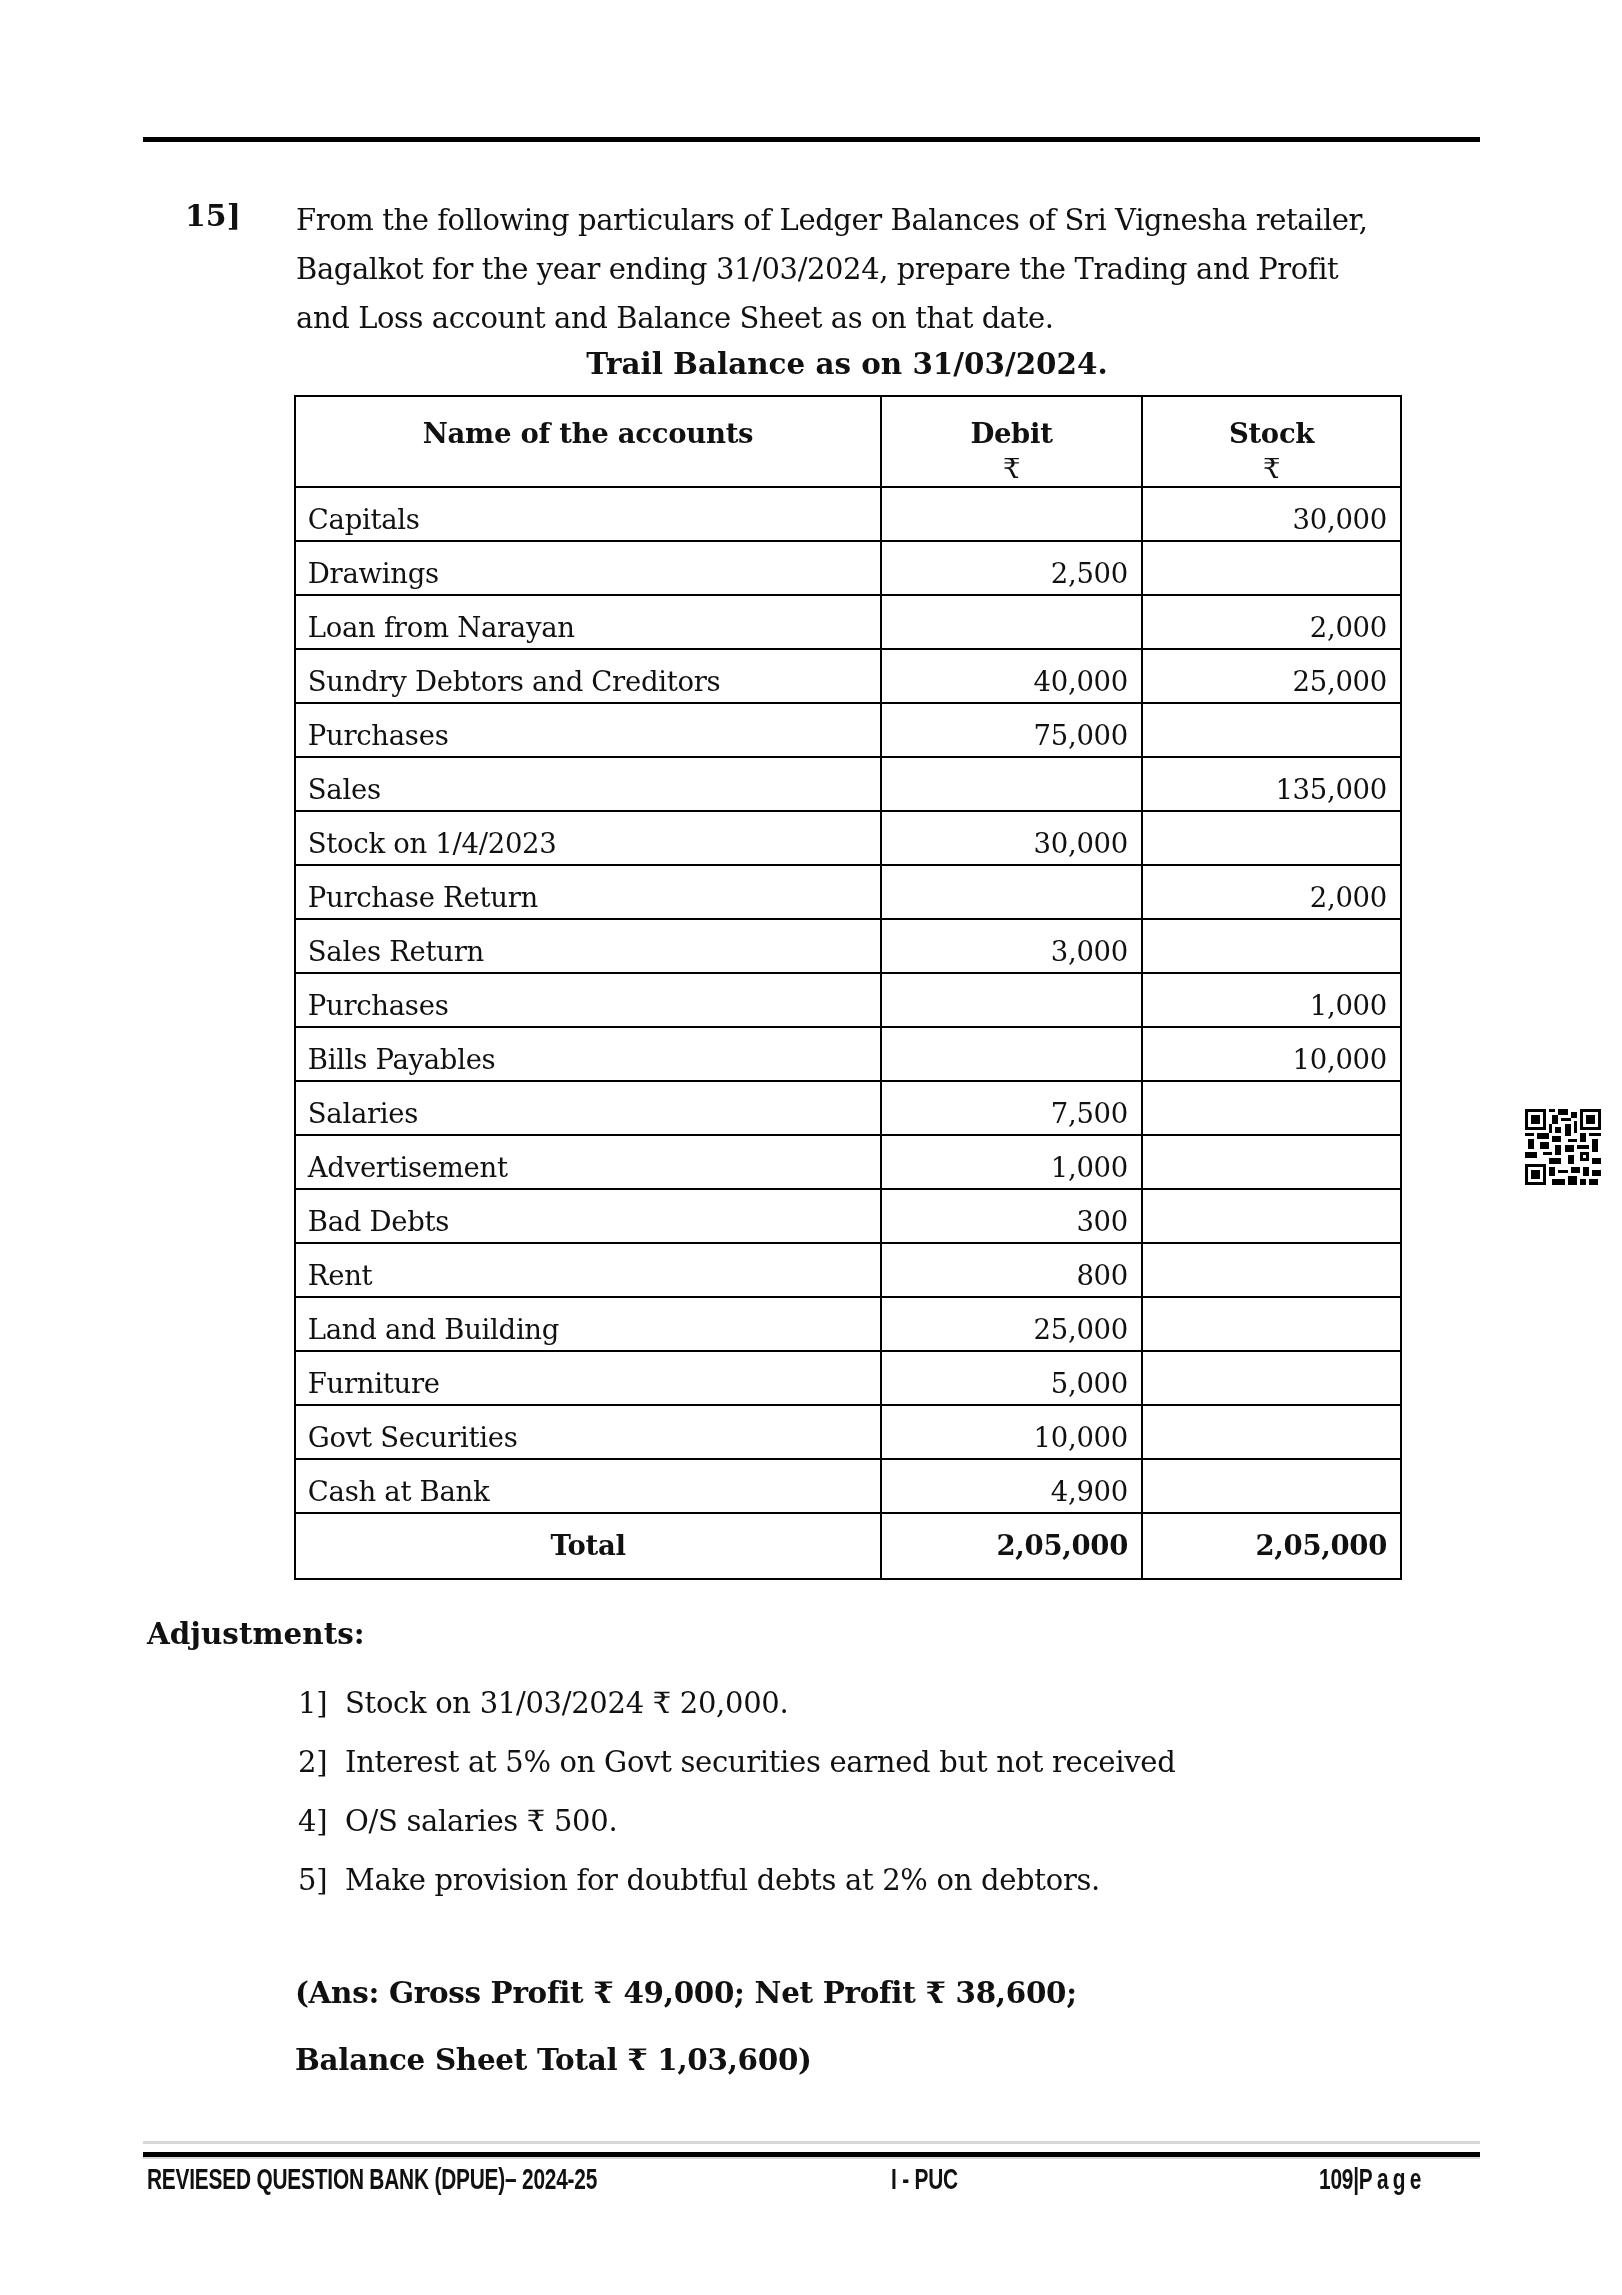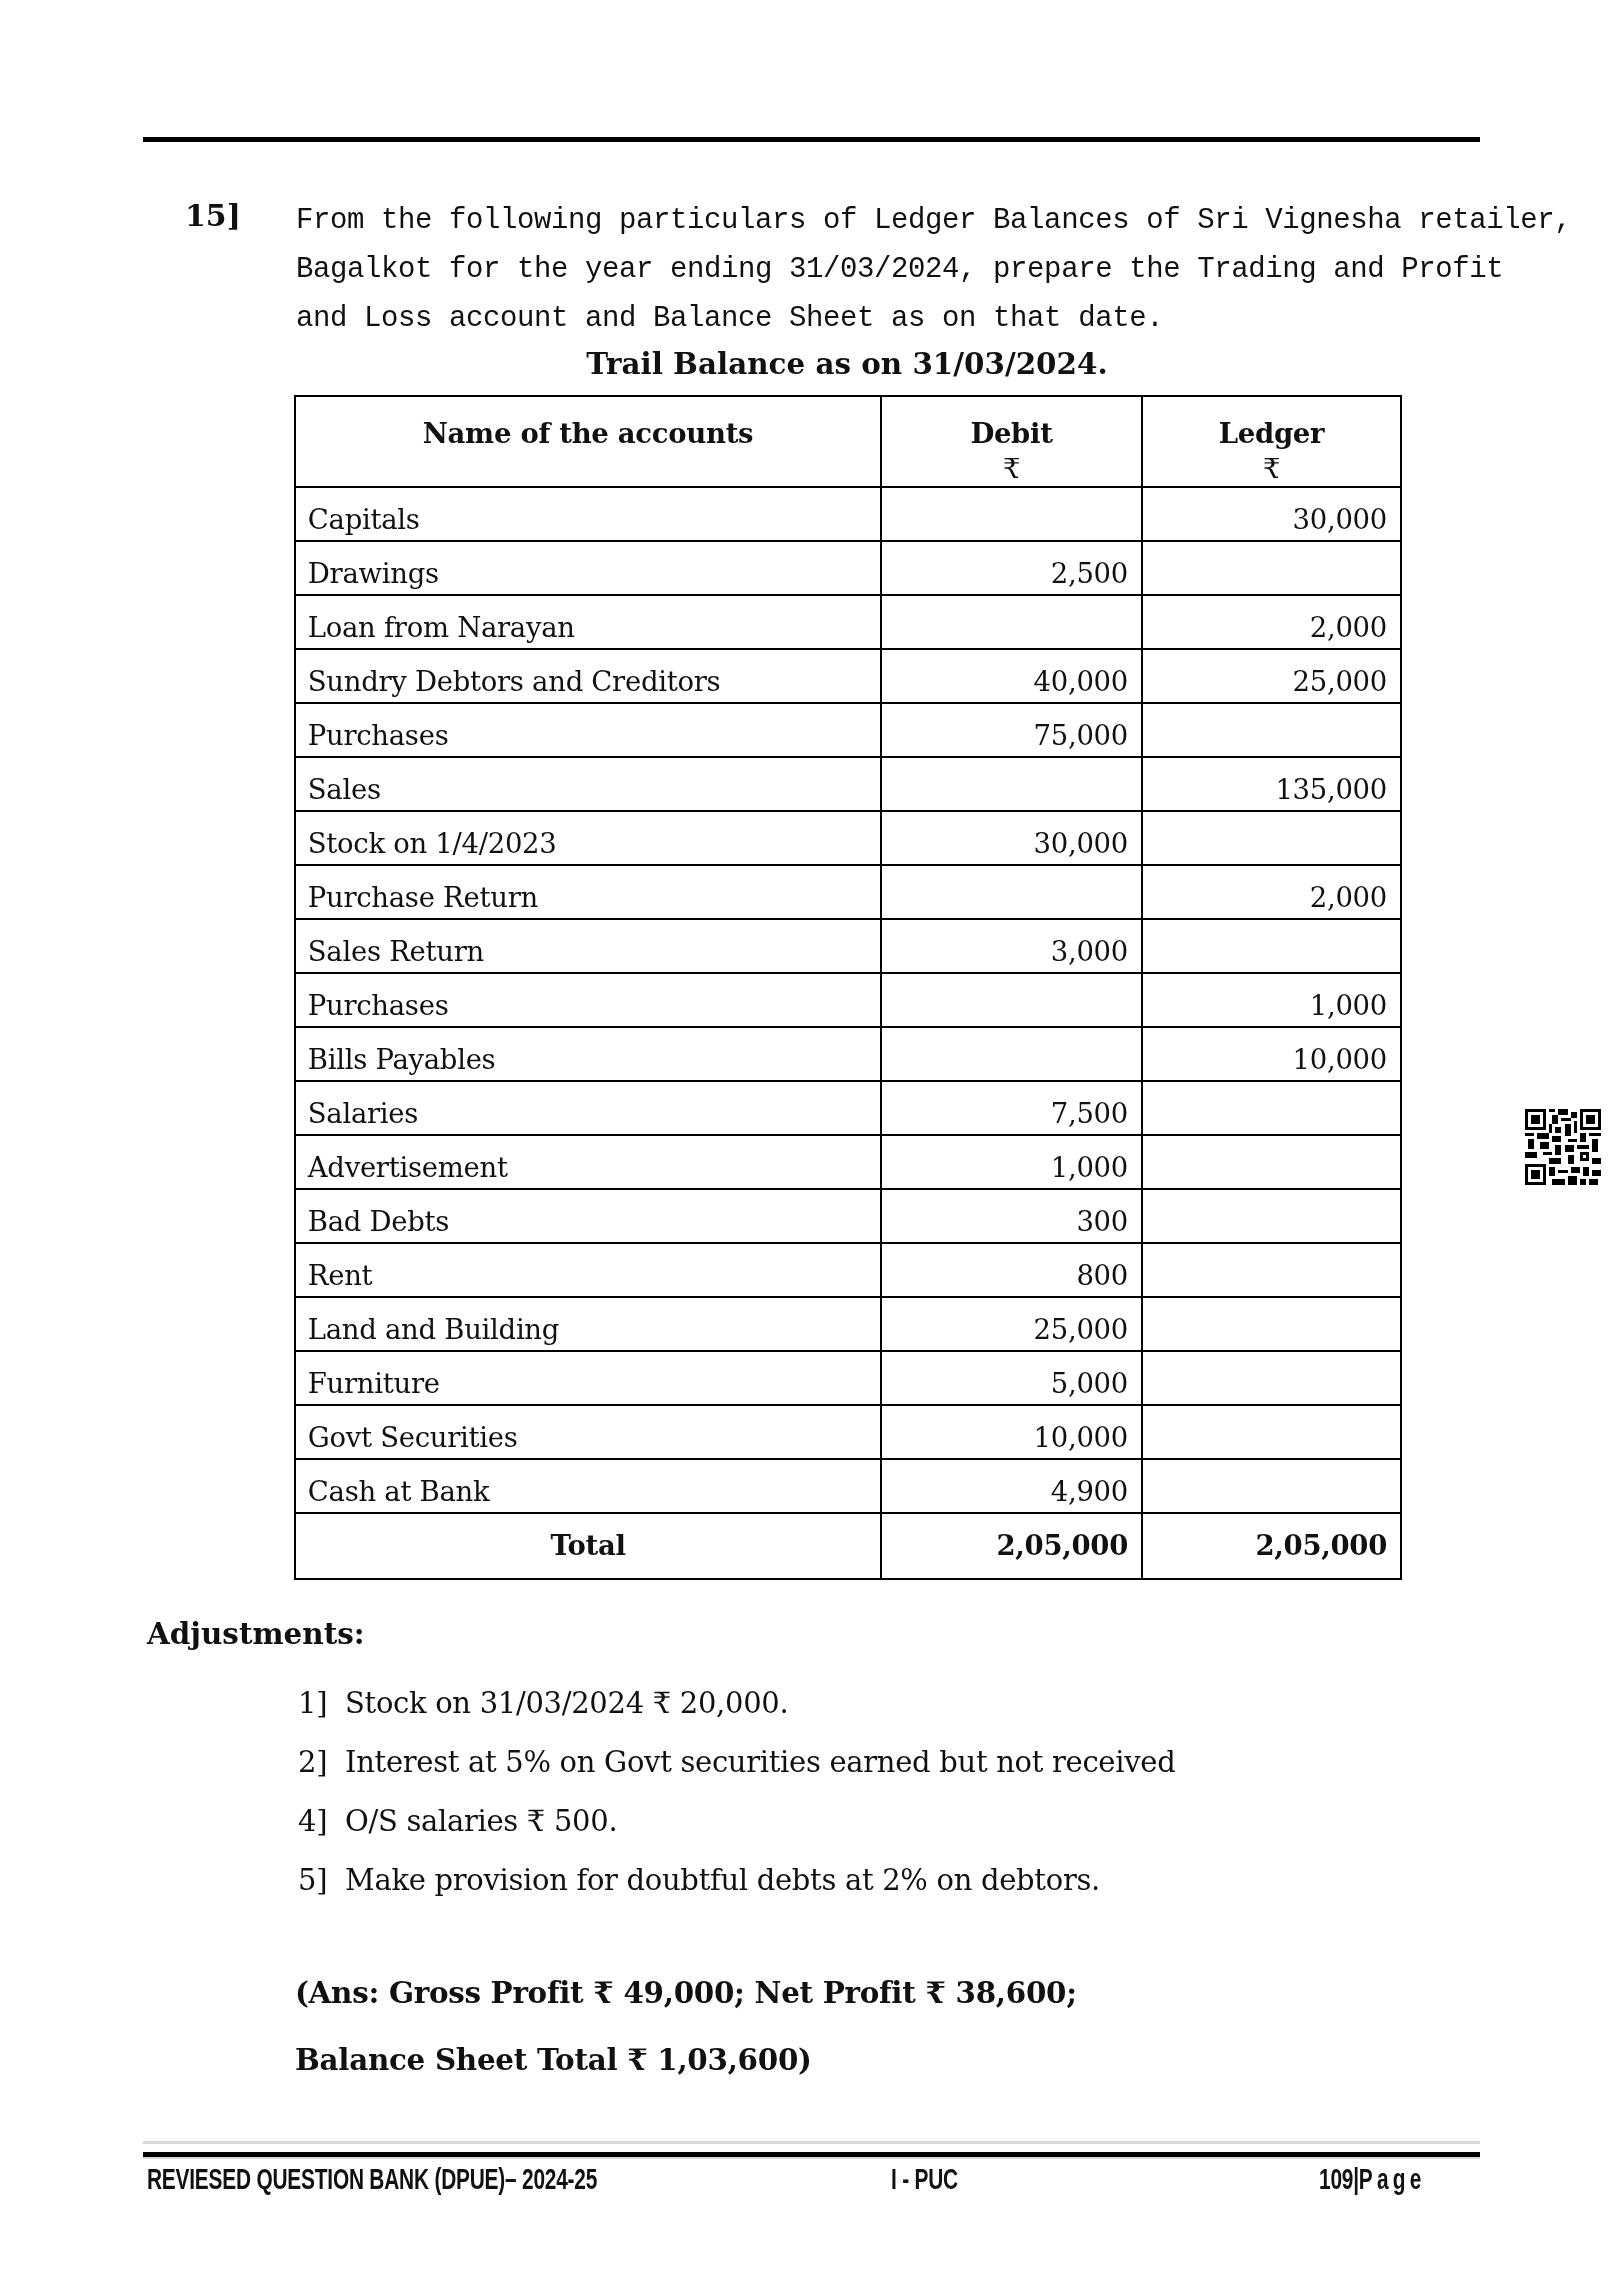--- a/index.html
+++ b/index.html
@@ -4,21 +4,21 @@
 <style>
   html, body { margin: 0; padding: 0; background: #ffffff; }
   body { width: 1622px; height: 2295px; position: relative; overflow: hidden; color: #111111;
          font-family: "DejaVu Serif", "Liberation Serif", serif; }
   .abs { position: absolute; }
 
   .top-rule { left: 143px; top: 137px; width: 1337px; height: 4.6px; background: #000; }
 
   .q-num { left: 185px; top: 196px; font-size: 30px; font-weight: bold; line-height: 39px; }
   .q-text { left: 296px; top: 196px; width: 1152px; font-size: 29px; line-height: 49px; letter-spacing: -0.4px; }
-  .q-text div { white-space: nowrap; font-family: Liberation Mono, monospace; }
+  .q-text div { white-space: nowrap; }
 
   .tb-title { left: 294px; top: 344px; width: 1106px; text-align: center; font-size: 29.4px; font-weight: bold; line-height: 39px; }
 
   .tb { left: 294px; top: 395px; width: 1106px; border-collapse: collapse; table-layout: fixed; }
   .tb td, .tb th { border: 2.6px solid #000; padding: 0 11.8px; font-size: 27.5px; letter-spacing: -0.3px; box-sizing: border-box; }
   .tb th { font-weight: bold; vertical-align: top; padding-top: 19px; height: 84px; line-height: 35px; }
   .tb td { height: 54px; line-height: 39px; vertical-align: top; padding-top: 12px; }
   .tb td.num { text-align: right; padding-right: 13px; }
   .tb tr.total td { font-weight: bold; height: 66px; }
   .tb tr.total td.lbl { text-align: center; }
@@ -61,21 +61,21 @@
 <table class="abs tb">
   <colgroup>
     <col style="width:586px">
       <col style="width:261px">
       <col style="width:259px">
   </colgroup>
   <thead>
     <tr>
       <th><span>Name of the accounts</span></th>
       <th><span>Debit</span><span class="rupee">₹</span></th>
-      <th><span>Ledger</span><span class="rupee">₹</span></th>
+      <th><span>Stock</span><span class="rupee">₹</span></th>
     </tr>
   </thead>
   <tbody id="tb-body">
       <tr>
         <td>Capitals</td>
         <td class="num"></td>
         <td class="num">30,000</td>
       </tr>
       <tr>
         <td>Drawings</td>

